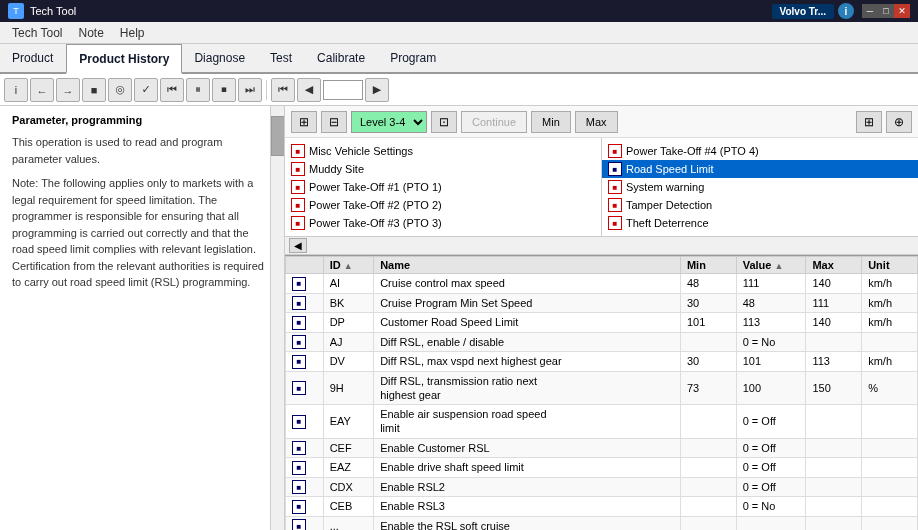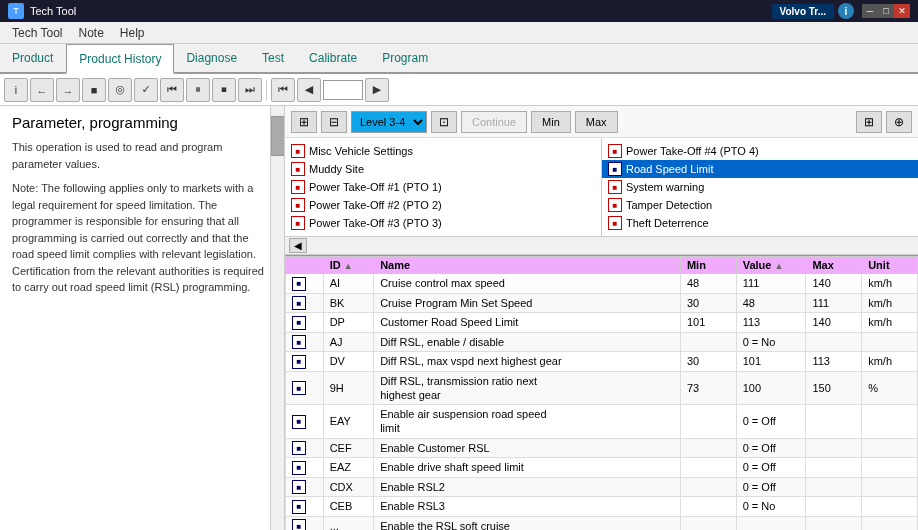--- a/index.html
+++ b/index.html
@@ -13,63 +13,63 @@
     .title-bar-btn.close { background: #c0392b; }
     .volvo-badge { background: #003366; color: white; padding: 2px 8px; font-size: 10px; font-weight: bold; border-radius: 2px; margin-right: 4px; }
     .info-badge { background: #2980b9; color: white; width: 16px; height: 16px; border-radius: 50%; display: flex; align-items: center; justify-content: center; font-size: 10px; font-weight: bold; cursor: pointer; }
     
     
     .menu-bar { background: #f0f0f0; height: 22px; display: flex; align-items: center; padding: 0 4px; border-bottom: 1px solid #ccc; }
     .menu-item { padding: 2px 8px; font-size: 12px; cursor: pointer; color: #333; }
     
     
     .nav-bar { background: #f0f0f0; height: 30px; display: flex; align-items: center; border-bottom: 2px solid #999; }
-    .nav-tab { padding: 4px 12px; font-size: 12px; cursor: pointer; color: #0f766e; height: 30px; display: flex; align-items: center; border-right: 1px solid transparent; }
-    .nav-tab.active { font-weight: normal; background: white; border: 1px solid #999; border-bottom: 2px solid white; margin-bottom: -2px; }
+    .nav-tab { padding: 4px 12px; font-size: 12px; cursor: pointer; color: #0f172a; height: 30px; display: flex; align-items: center; border-right: 1px solid transparent; }
+    .nav-tab.active { font-weight: bold; background: white; border: 1px solid #999; border-bottom: 2px solid white; margin-bottom: -2px; }
     
     
     .toolbar { background: white; height: 32px; display: flex; align-items: center; padding: 0 4px; border-bottom: 1px solid #ccc; gap: 2px; }
     .toolbar-btn { width: 24px; height: 24px; background: #e8e8e8; border: 1px solid #aaa; border-radius: 2px; cursor: pointer; display: flex; align-items: center; justify-content: center; font-size: 11px; color: #333; }
     .toolbar-separator { width: 1px; height: 20px; background: #ccc; margin: 0 2px; }
     .toolbar-input { width: 40px; height: 20px; border: 1px solid #999; padding: 0 2px; font-size: 11px; }
     
     
     .main-content { display: flex; height: calc(530px - 22px - 22px - 30px - 32px); }
     
     
     .left-panel { width: 285px; background: white; border-right: 1px solid #ccc; overflow-y: auto; padding: 8px 12px; position: relative; }
-    .left-panel h3 { font-size: 15px; font-weight: normal; margin-bottom: 8px; }
+    .left-panel h3 { font-size: 11px; font-weight: bold; margin-bottom: 8px; }
     .left-panel p { font-size: 11px; color: #333; line-height: 1.5; margin-bottom: 8px; }
     .scroll-indicator { position: absolute; right: 0; top: 0; width: 14px; height: 100%; background: #f0f0f0; border-left: 1px solid #ccc; }
     .scroll-thumb { width: 14px; height: 40px; background: #aaa; border: 1px solid #999; margin-top: 10px; cursor: pointer; }
     
     
     .right-panel { flex: 1; background: white; display: flex; flex-direction: column; overflow: hidden; }
     
     
     .right-toolbar { height: 32px; display: flex; align-items: center; padding: 0 6px; border-bottom: 1px solid #ddd; gap: 4px; background: #f8f8f8; }
-    .level-select { height: 22px; padding: 0 4px; border: 1px solid #999; font-size: 11px; background: #0ea5e9; cursor: pointer; }
+    .level-select { height: 22px; padding: 0 4px; border: 1px solid #999; font-size: 11px; background: #86efac; cursor: pointer; }
     .right-btn { height: 22px; padding: 0 10px; background: #e0e0e0; border: 1px solid #aaa; font-size: 11px; cursor: pointer; }
     .right-btn:disabled { color: #aaa; background: #f0f0f0; }
     .right-btn.min-max { min-width: 36px; }
     .icon-btn { width: 26px; height: 22px; background: #e0e0e0; border: 1px solid #aaa; display: flex; align-items: center; justify-content: center; cursor: pointer; font-size: 12px; }
     
     
     .categories-area { display: flex; border-bottom: 1px solid #ccc; }
     .category-col { flex: 1; padding: 4px 0; }
     .category-item { display: flex; align-items: center; padding: 2px 6px; font-size: 11px; cursor: pointer; }
     .category-item.selected { background: #0066cc; color: white; }
     .cat-icon { width: 14px; height: 14px; border: 1px solid #c00; background: #fff; margin-right: 4px; display: flex; align-items: center; justify-content: center; font-size: 8px; color: #c00; flex-shrink: 0; }
     .cat-icon.blue { border-color: #006; color: #006; }
     .divider-row { width: 1px; background: #ccc; }
     
     
     .data-table { flex: 1; overflow-y: auto; overflow-x: hidden; }
     .data-table table { width: 100%; border-collapse: collapse; font-size: 11px; }
-    .data-table th { background: #f0abfc; border: 1px solid #ccc; padding: 2px 6px; text-align: left; font-weight: bold; position: sticky; top: 0; z-index: 1; }
+    .data-table th { background: #e5e5e5; border: 1px solid #ccc; padding: 2px 6px; text-align: left; font-weight: bold; position: sticky; top: 0; z-index: 1; }
     .data-table td { border: 1px solid #ddd; padding: 2px 6px; }
     .data-table tr:nth-child(even) { background: #f9f9f9; }
     .row-icon { width: 14px; height: 14px; border: 1px solid #c00; background: #fff; display: inline-flex; align-items: center; justify-content: center; font-size: 8px; color: #c00; }
     .row-icon.blue { border-color: #006; color: #006; }
     .cat-scroll-arrow { cursor: pointer; padding: 1px 4px; background: #e0e0e0; border: 1px solid #aaa; font-size: 10px; }
     
     .sort-arrow { font-size: 9px; color: #666; }
     
     .table-outer { flex: 1; overflow: hidden; display: flex; flex-direction: column; }
     

